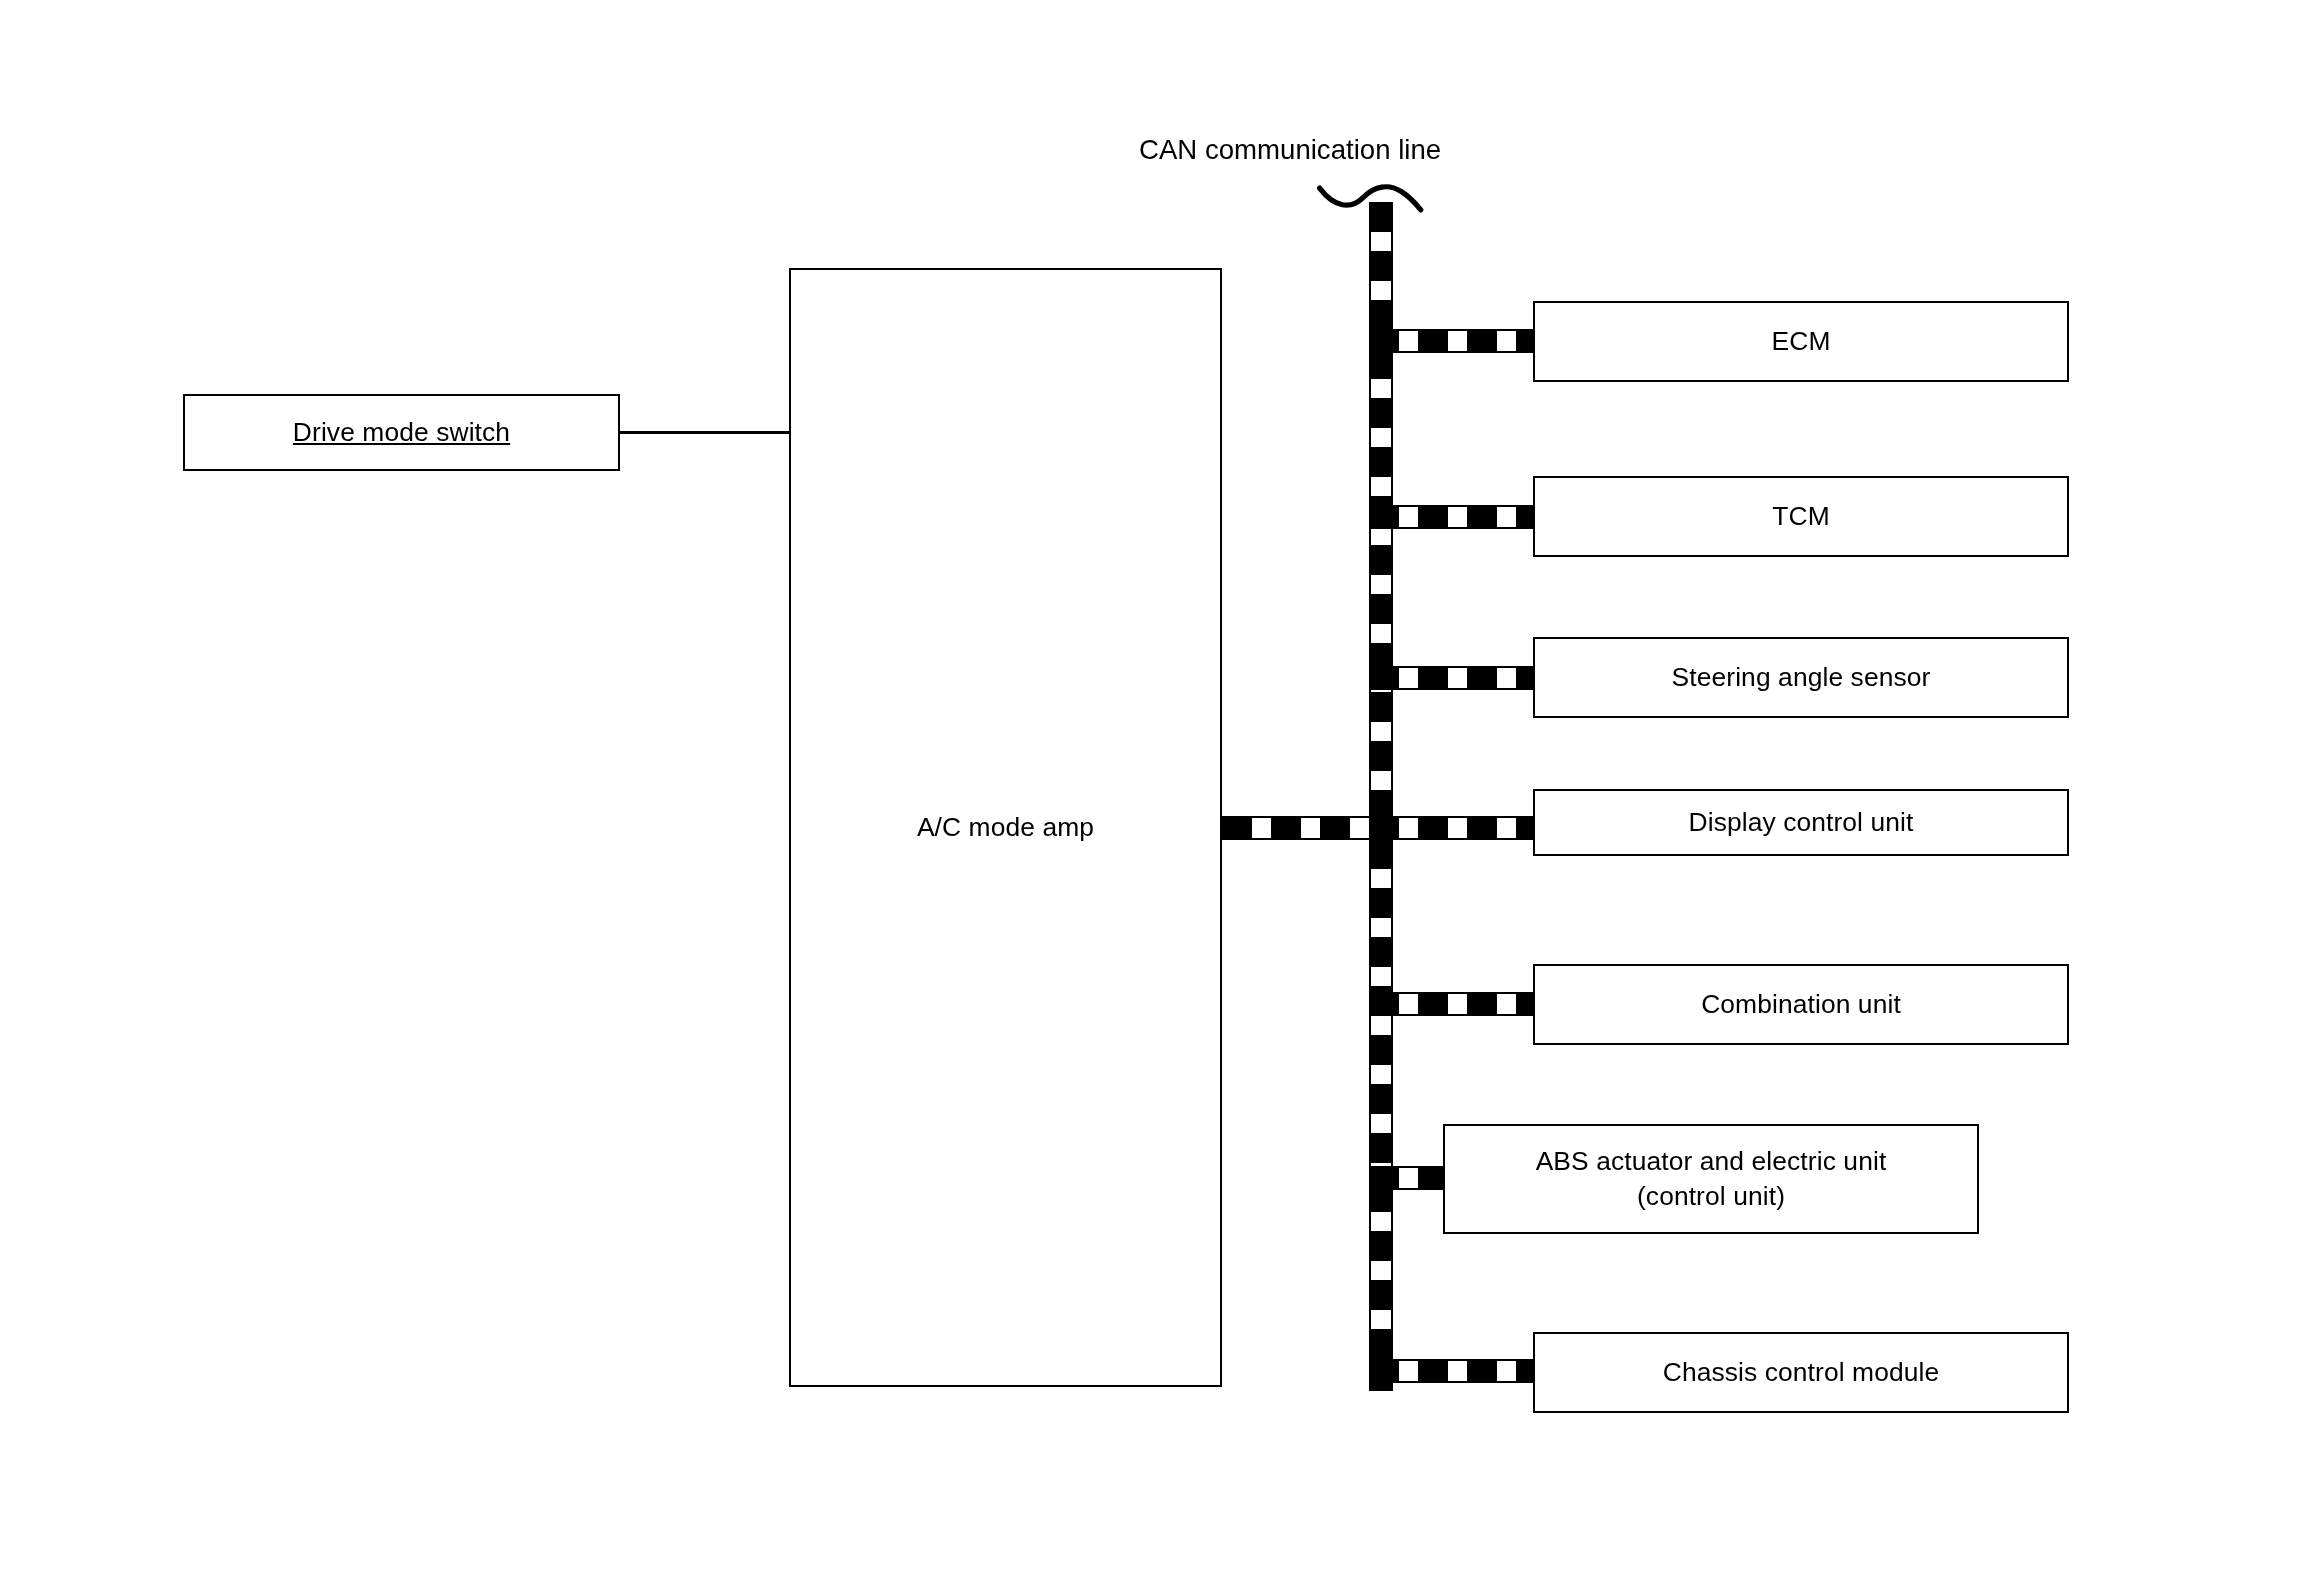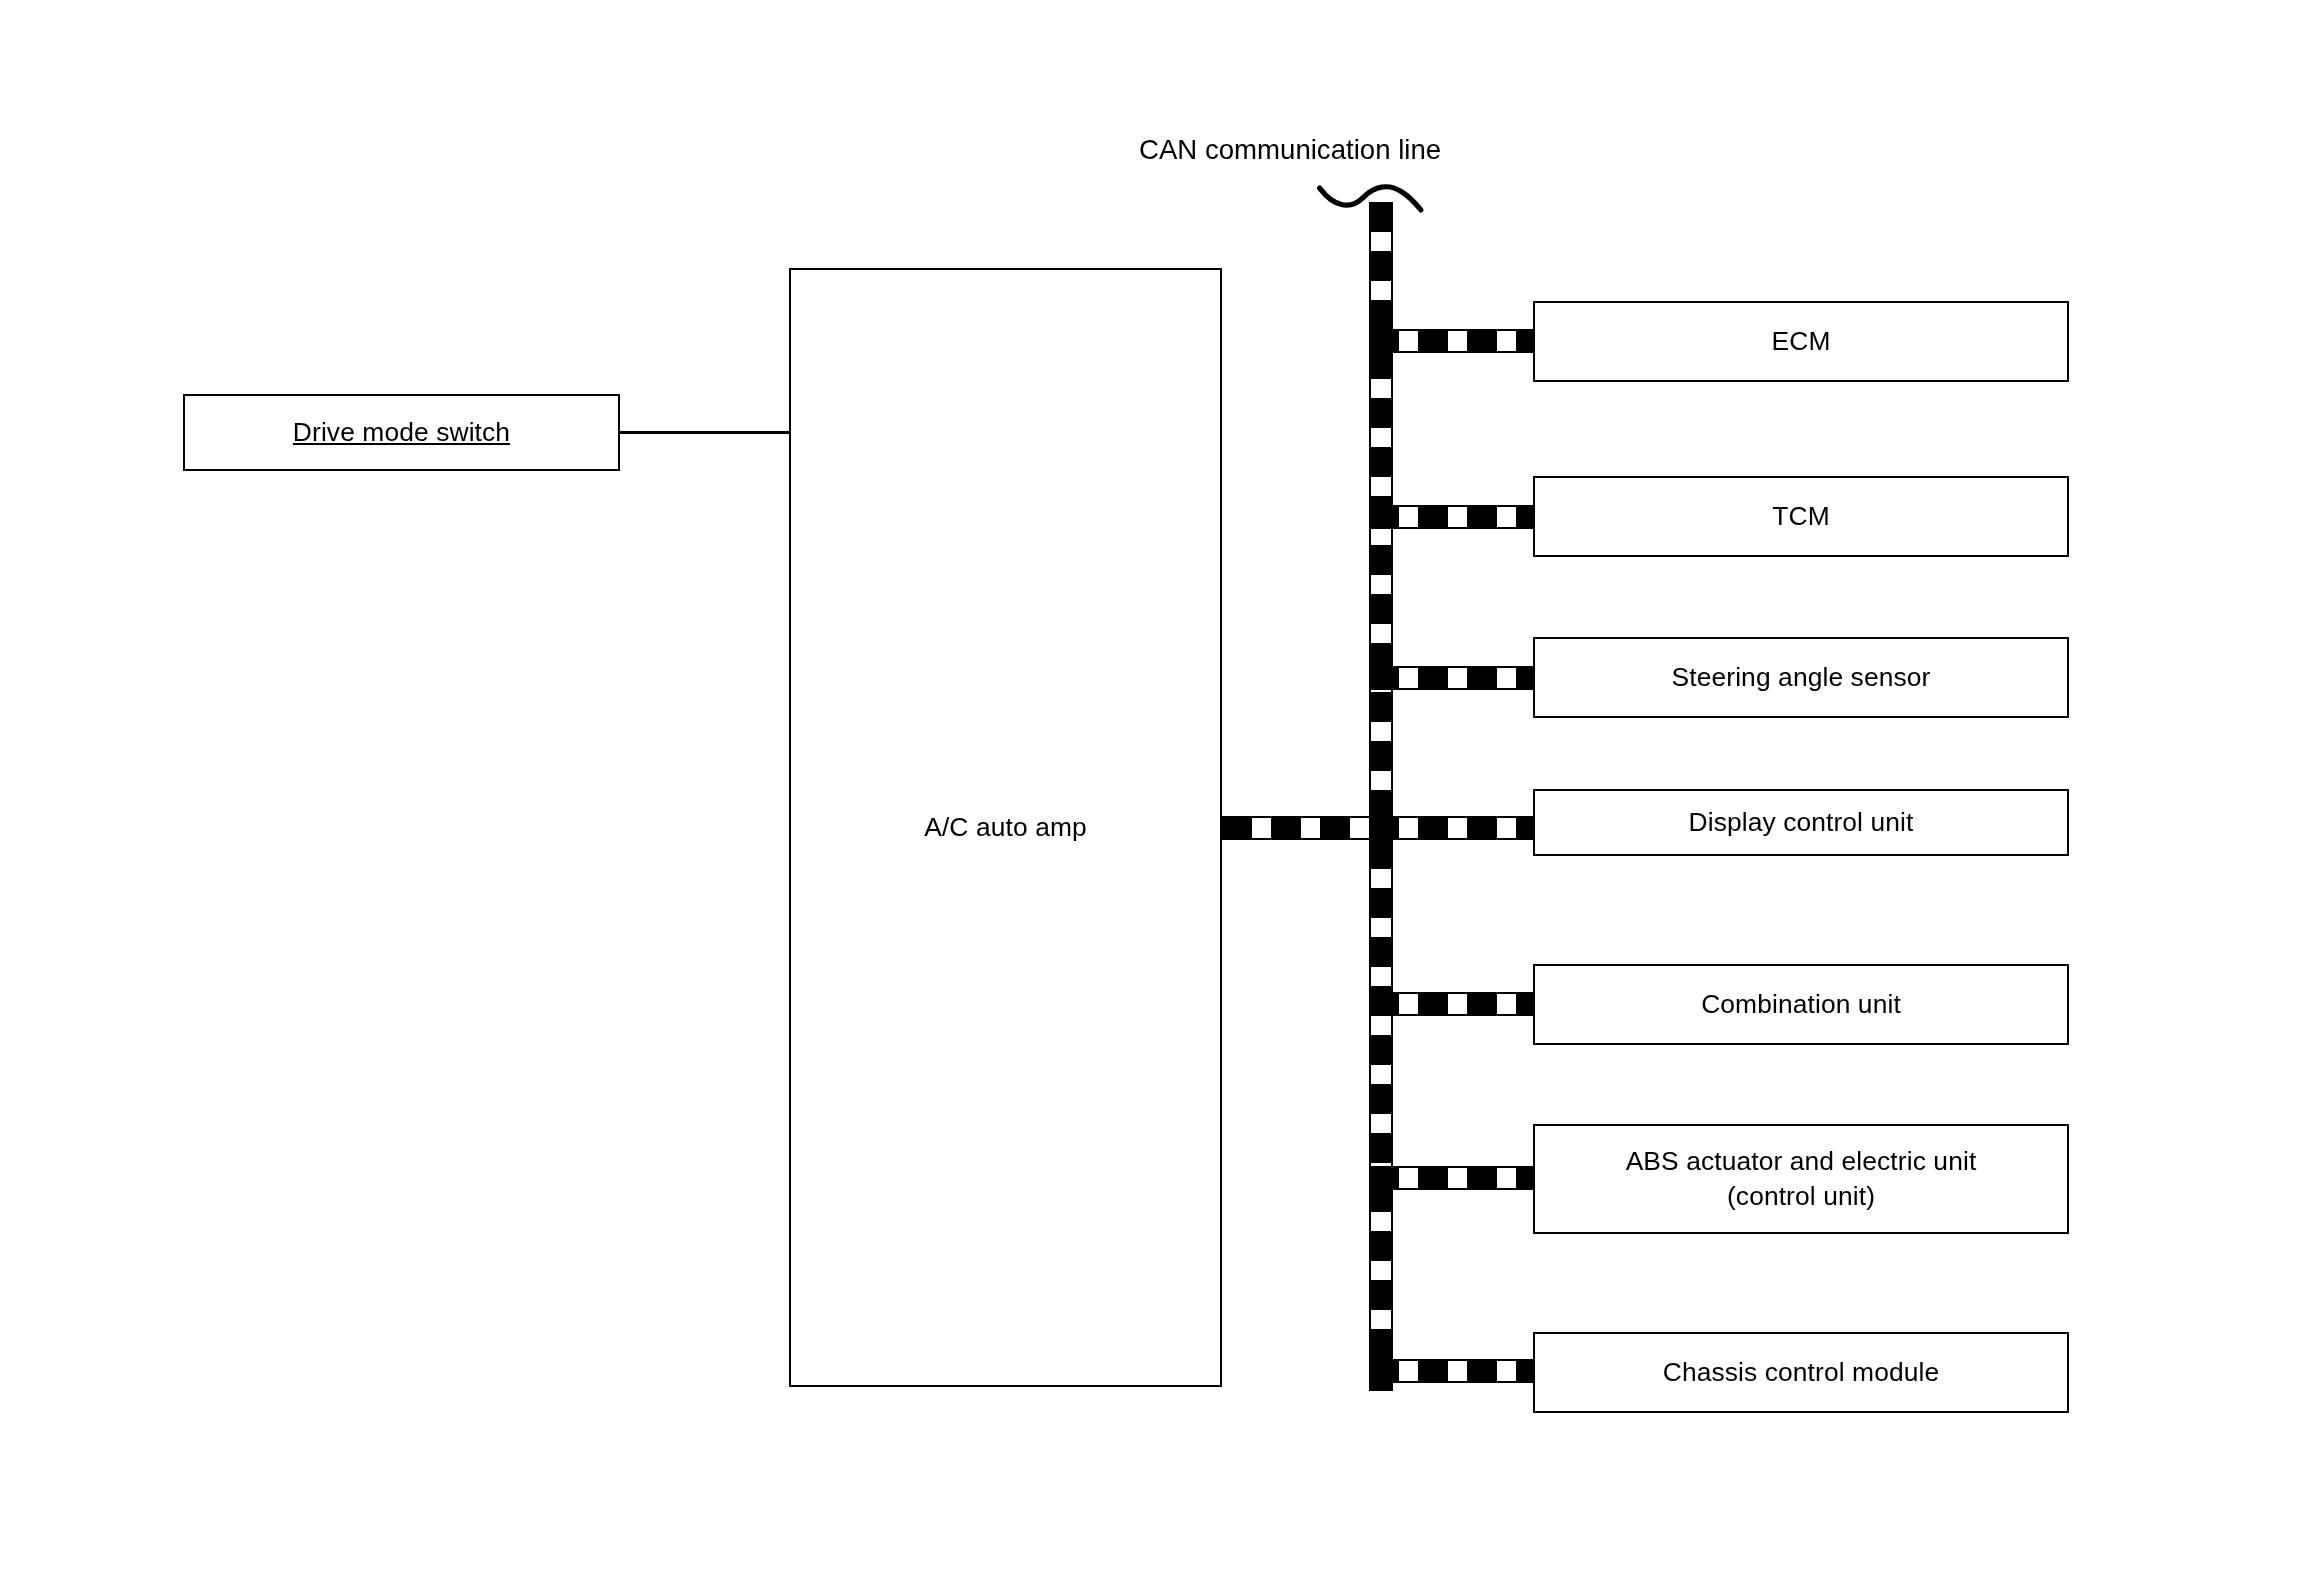--- a/index.html
+++ b/index.html
@@ -139,31 +139,31 @@
   <div class="can-joint" style="left:1369px; top:666px; width:24px; height:24px;"></div>
   <div class="can-joint" style="left:1369px; top:816px; width:24px; height:24px;"></div>
   <div class="can-joint" style="left:1369px; top:992px; width:24px; height:24px;"></div>
   <div class="can-joint" style="left:1369px; top:1166px; width:24px; height:24px;"></div>
   <div class="can-joint" style="left:1369px; top:1359px; width:24px; height:24px;"></div>
 
   <div class="solid-link" style="left:618px; top:431px; width:175px; height:2.9px;"></div>
 
   <div class="node-box" id="box-drive-mode-switch" style="left:183px; top:394px; width:437px; height:77px;text-decoration:underline;">Drive mode switch</div>
 
-  <div class="node-box tall" id="box-ac-auto-amp" style="left:789px; top:268px; width:433px; height:1119px;">A/C auto amp</div>
+  <div class="node-box tall" id="box-ac-auto-amp" style="left:789px; top:268px; width:433px; height:1119px;">A/C mode amp</div>
 
   <div class="node-box" style="left:1533px; top:301px; width:536px; height:81px;">ECM</div>
 
   <div class="node-box" style="left:1533px; top:476px; width:536px; height:81px;">TCM</div>
 
   <div class="node-box" style="left:1533px; top:637px; width:536px; height:81px;text-align:right;">Steering angle sensor</div>
 
   <div class="node-box" style="left:1533px; top:789px; width:536px; height:67px;">Display control unit</div>
 
   <div class="node-box" style="left:1533px; top:964px; width:536px; height:81px;">Combination unit</div>
 
-  <div class="node-box" style="left:1533px; top:1124px; width:536px; height:110px;">ABS actuator and electric unit
+  <div class="node-box" style="left:1443px; top:1124px; width:536px; height:110px;">ABS actuator and electric unit
 (control unit)</div>
 
   <div class="node-box" style="left:1533px; top:1332px; width:536px; height:81px;">Chassis control module</div>
 
 </div>
 
 
 </body></html>

